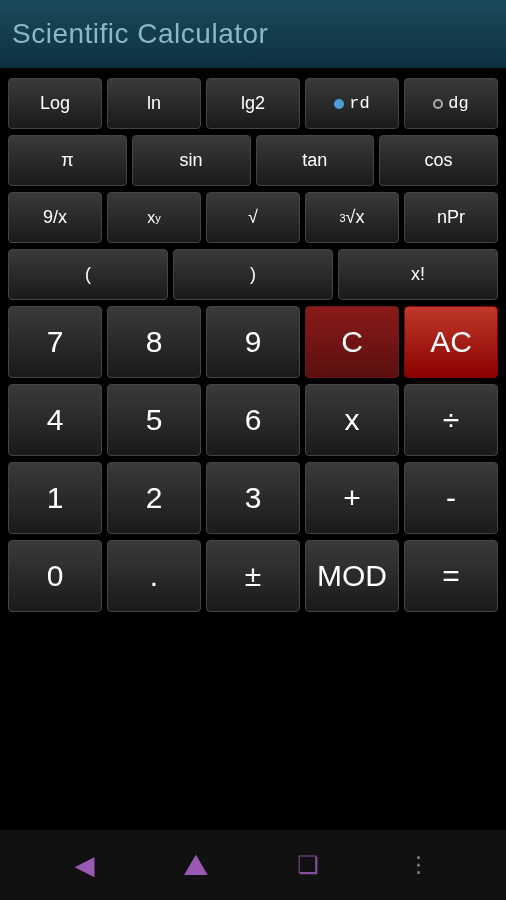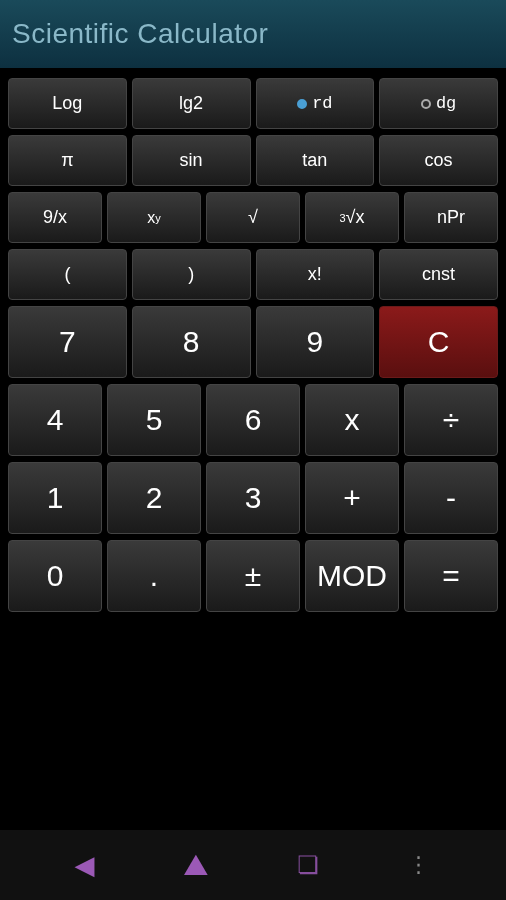--- a/index.html
+++ b/index.html
@@ -138,20 +138,21 @@
 <body>
 
 <div class="header">
   <span class="header-title">Scientific Calculator</span>
 </div>
 
 <div class="calculator-body">
 
   <div class="btn-row">
     <button class="btn">Log</button>
+    <button class="btn">ln</button>
     <button class="btn">lg2</button>
     <button class="btn btn-radio">
       <span class="radio-dot-filled"></span>
       <span>rd</span>
     </button>
     <button class="btn btn-radio">
       <span class="radio-dot-empty"></span>
       <span>dg</span>
     </button>
   </div>
@@ -168,28 +169,28 @@
     <button class="btn btn-super">x<sup>y</sup></button>
     <button class="btn">√</button>
     <button class="btn"><sup>3</sup>√x</button>
     <button class="btn">nPr</button>
   </div>
 
   <div class="btn-row">
     <button class="btn">(</button>
     <button class="btn">)</button>
     <button class="btn">x!</button>
-    <button class="btn">cnst</button>
   </div>
 
   <div class="btn-row">
     <button class="btn btn-large">7</button>
     <button class="btn btn-large">8</button>
     <button class="btn btn-large">9</button>
     <button class="btn btn-large btn-c">C</button>
+    <button class="btn btn-large btn-ac">AC</button>
   </div>
 
   <div class="btn-row">
     <button class="btn btn-large">4</button>
     <button class="btn btn-large">5</button>
     <button class="btn btn-large">6</button>
     <button class="btn btn-large">x</button>
     <button class="btn btn-large">÷</button>
   </div>
 

